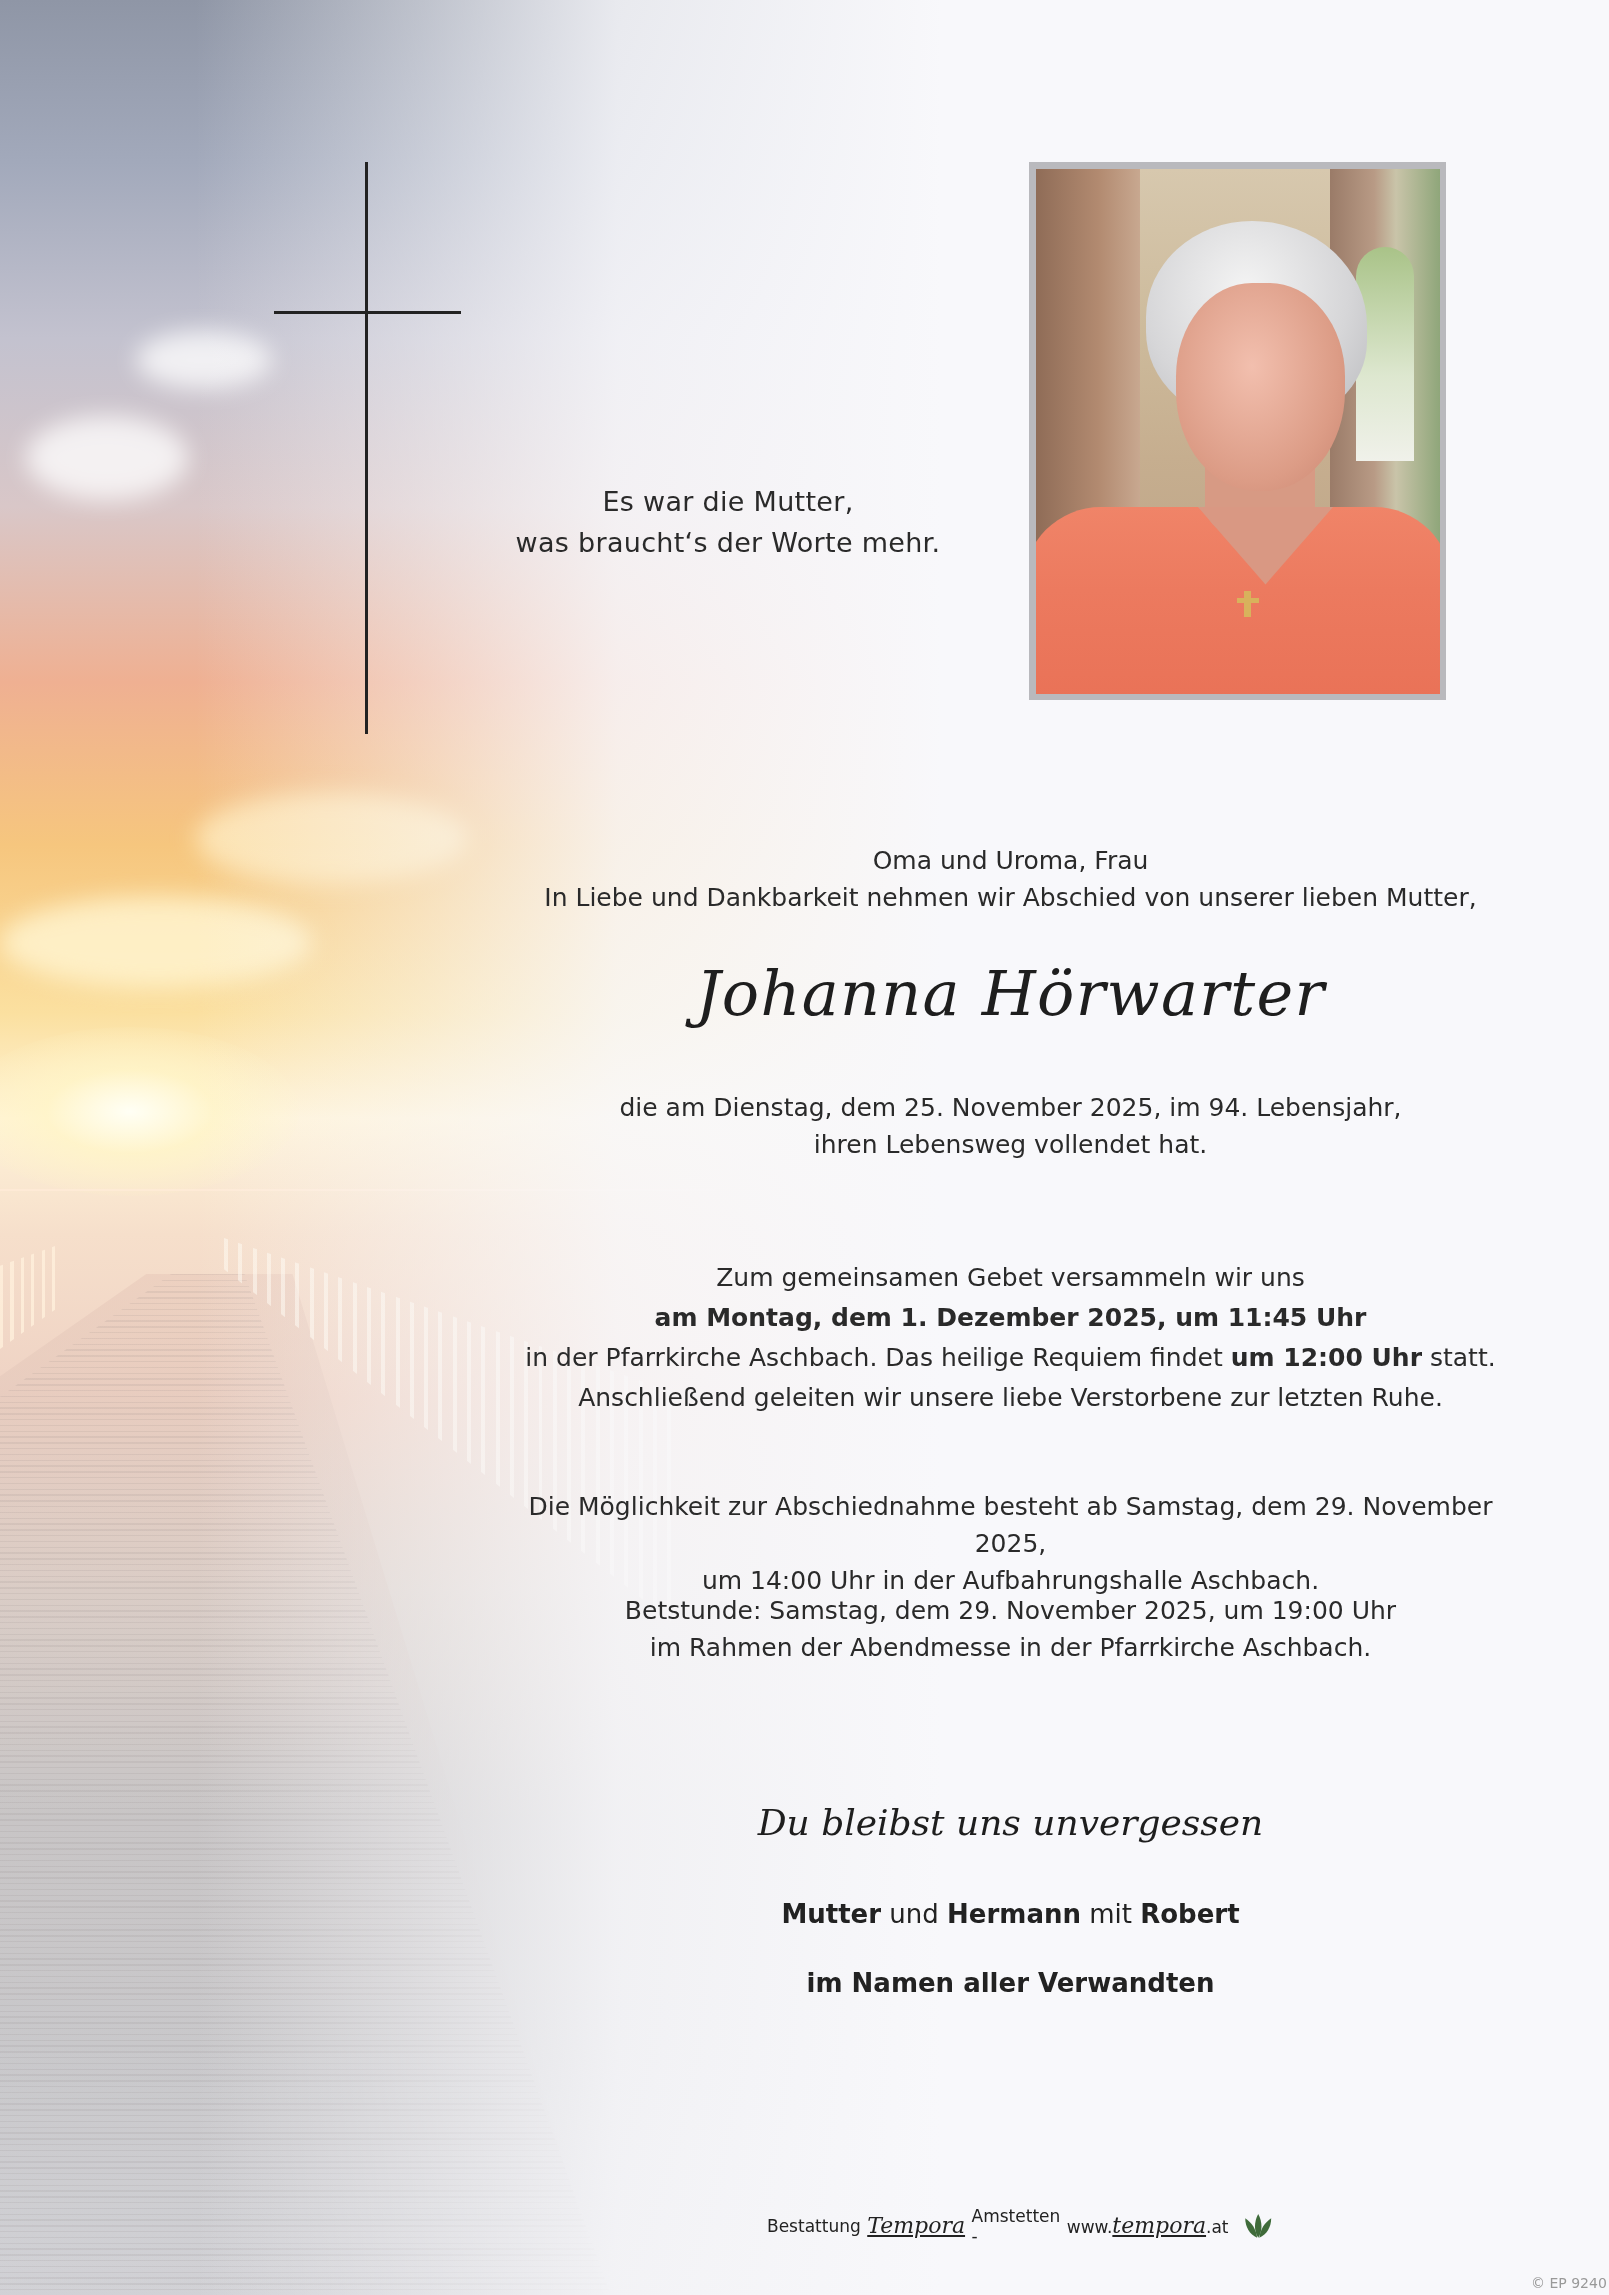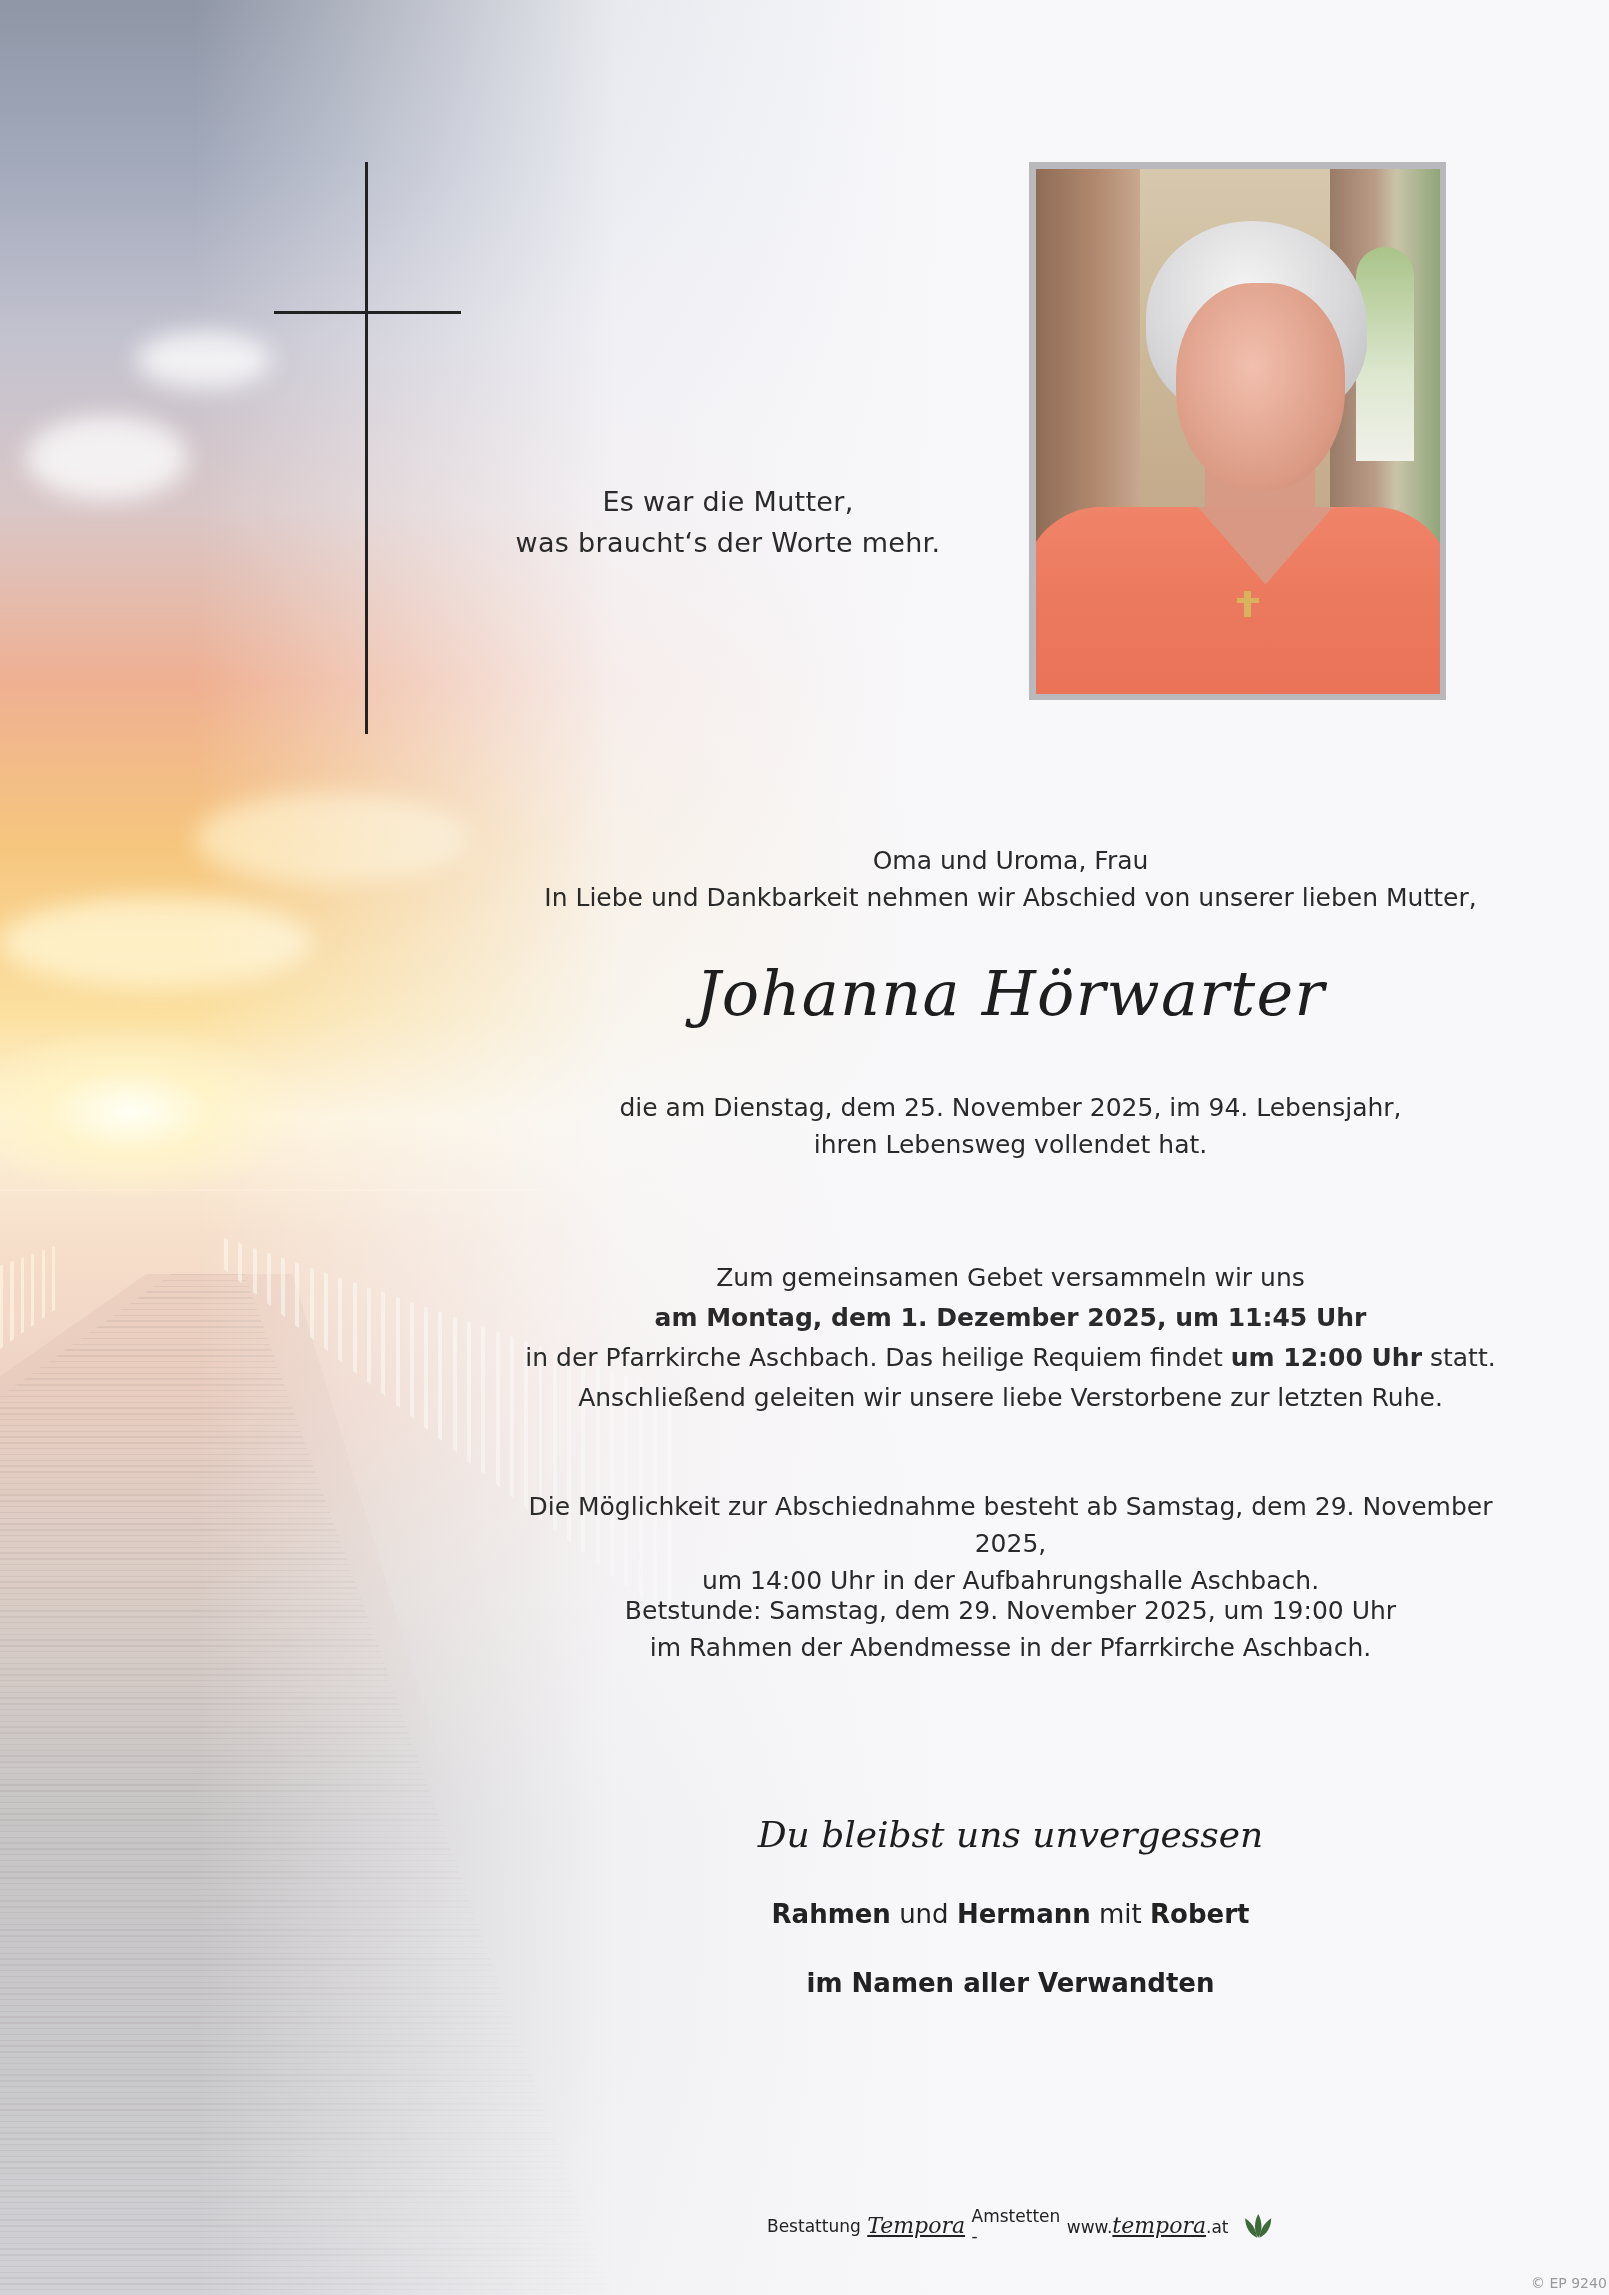--- a/index.html
+++ b/index.html
@@ -85,21 +85,21 @@
     left: 494px; width: 1033px; top: 955px; font-size: 62px; line-height: 78px;
     font-family: "DejaVu Serif", serif; font-style: italic; color: #1e1e1e; letter-spacing: 1.3px;
   }
   .death { left: 494px; width: 1033px; top: 1089px; }
   .prayer { left: 494px; width: 1033px; top: 1258px; line-height: 40px; }
   .farewell { left: 494px; width: 1033px; top: 1488px; }
   .betstunde { left: 494px; width: 1033px; top: 1592px; }
   .b { font-weight: bold; }
   .motto {
     left: 494px; width: 1033px; top: 1797px; font-size: 36px; line-height: 52px;
-    font-family: "DejaVu Serif", serif; font-style: italic; color: #1e1e1e; margin-top: 12px;
+    font-family: "DejaVu Serif", serif; font-style: italic; color: #1e1e1e;
   }
   .families { left: 494px; width: 1033px; top: 1888px; font-size: 26px; line-height: 52px; color: #222; }
   .families .line { display: block; }
   .families .line.spaced { margin-top: 17px; }
 
   
   .footer {
     position: absolute; left: 767px; top: 2206px; width: 507px; height: 39px;
     display: flex; align-items: center; gap: 6.5px; font-size: 17px; color: #222;
   }
@@ -173,21 +173,21 @@
 </div>
 
 <div class="txt body-text betstunde">
   <div>Betstunde: Samstag, dem 29. November 2025, um 19:00 Uhr</div>
   <div>im Rahmen der Abendmesse in der Pfarrkirche Aschbach.</div>
 </div>
 
 <div class="txt motto">Du bleibst uns unvergessen</div>
 
 <div class="txt families">
-  <span class="line"><span class="b">Rahmen</span><span> und </span><span class="b">Hermann</span><span> mit </span><span class="b">Robert</span></span>
+  <span class="line"><span class="b">Mutter</span><span> und </span><span class="b">Hermann</span><span> mit </span><span class="b">Robert</span></span>
   <span class="line spaced b">im Namen aller Verwandten</span>
 </div>
 
 <div class="footer">
   <span>Bestattung</span>
   <span class="script">Tempora</span>
   <span>Amstetten -</span>
   <span><span>www.</span><span class="script">tempora</span><span>.at</span></span>
   <svg class="leaf" viewBox="0 0 60 50">
     <path d="M30 48 C22 36 22 18 30 4 C38 18 38 36 30 48 Z" fill="#3f6b3a"></path>

